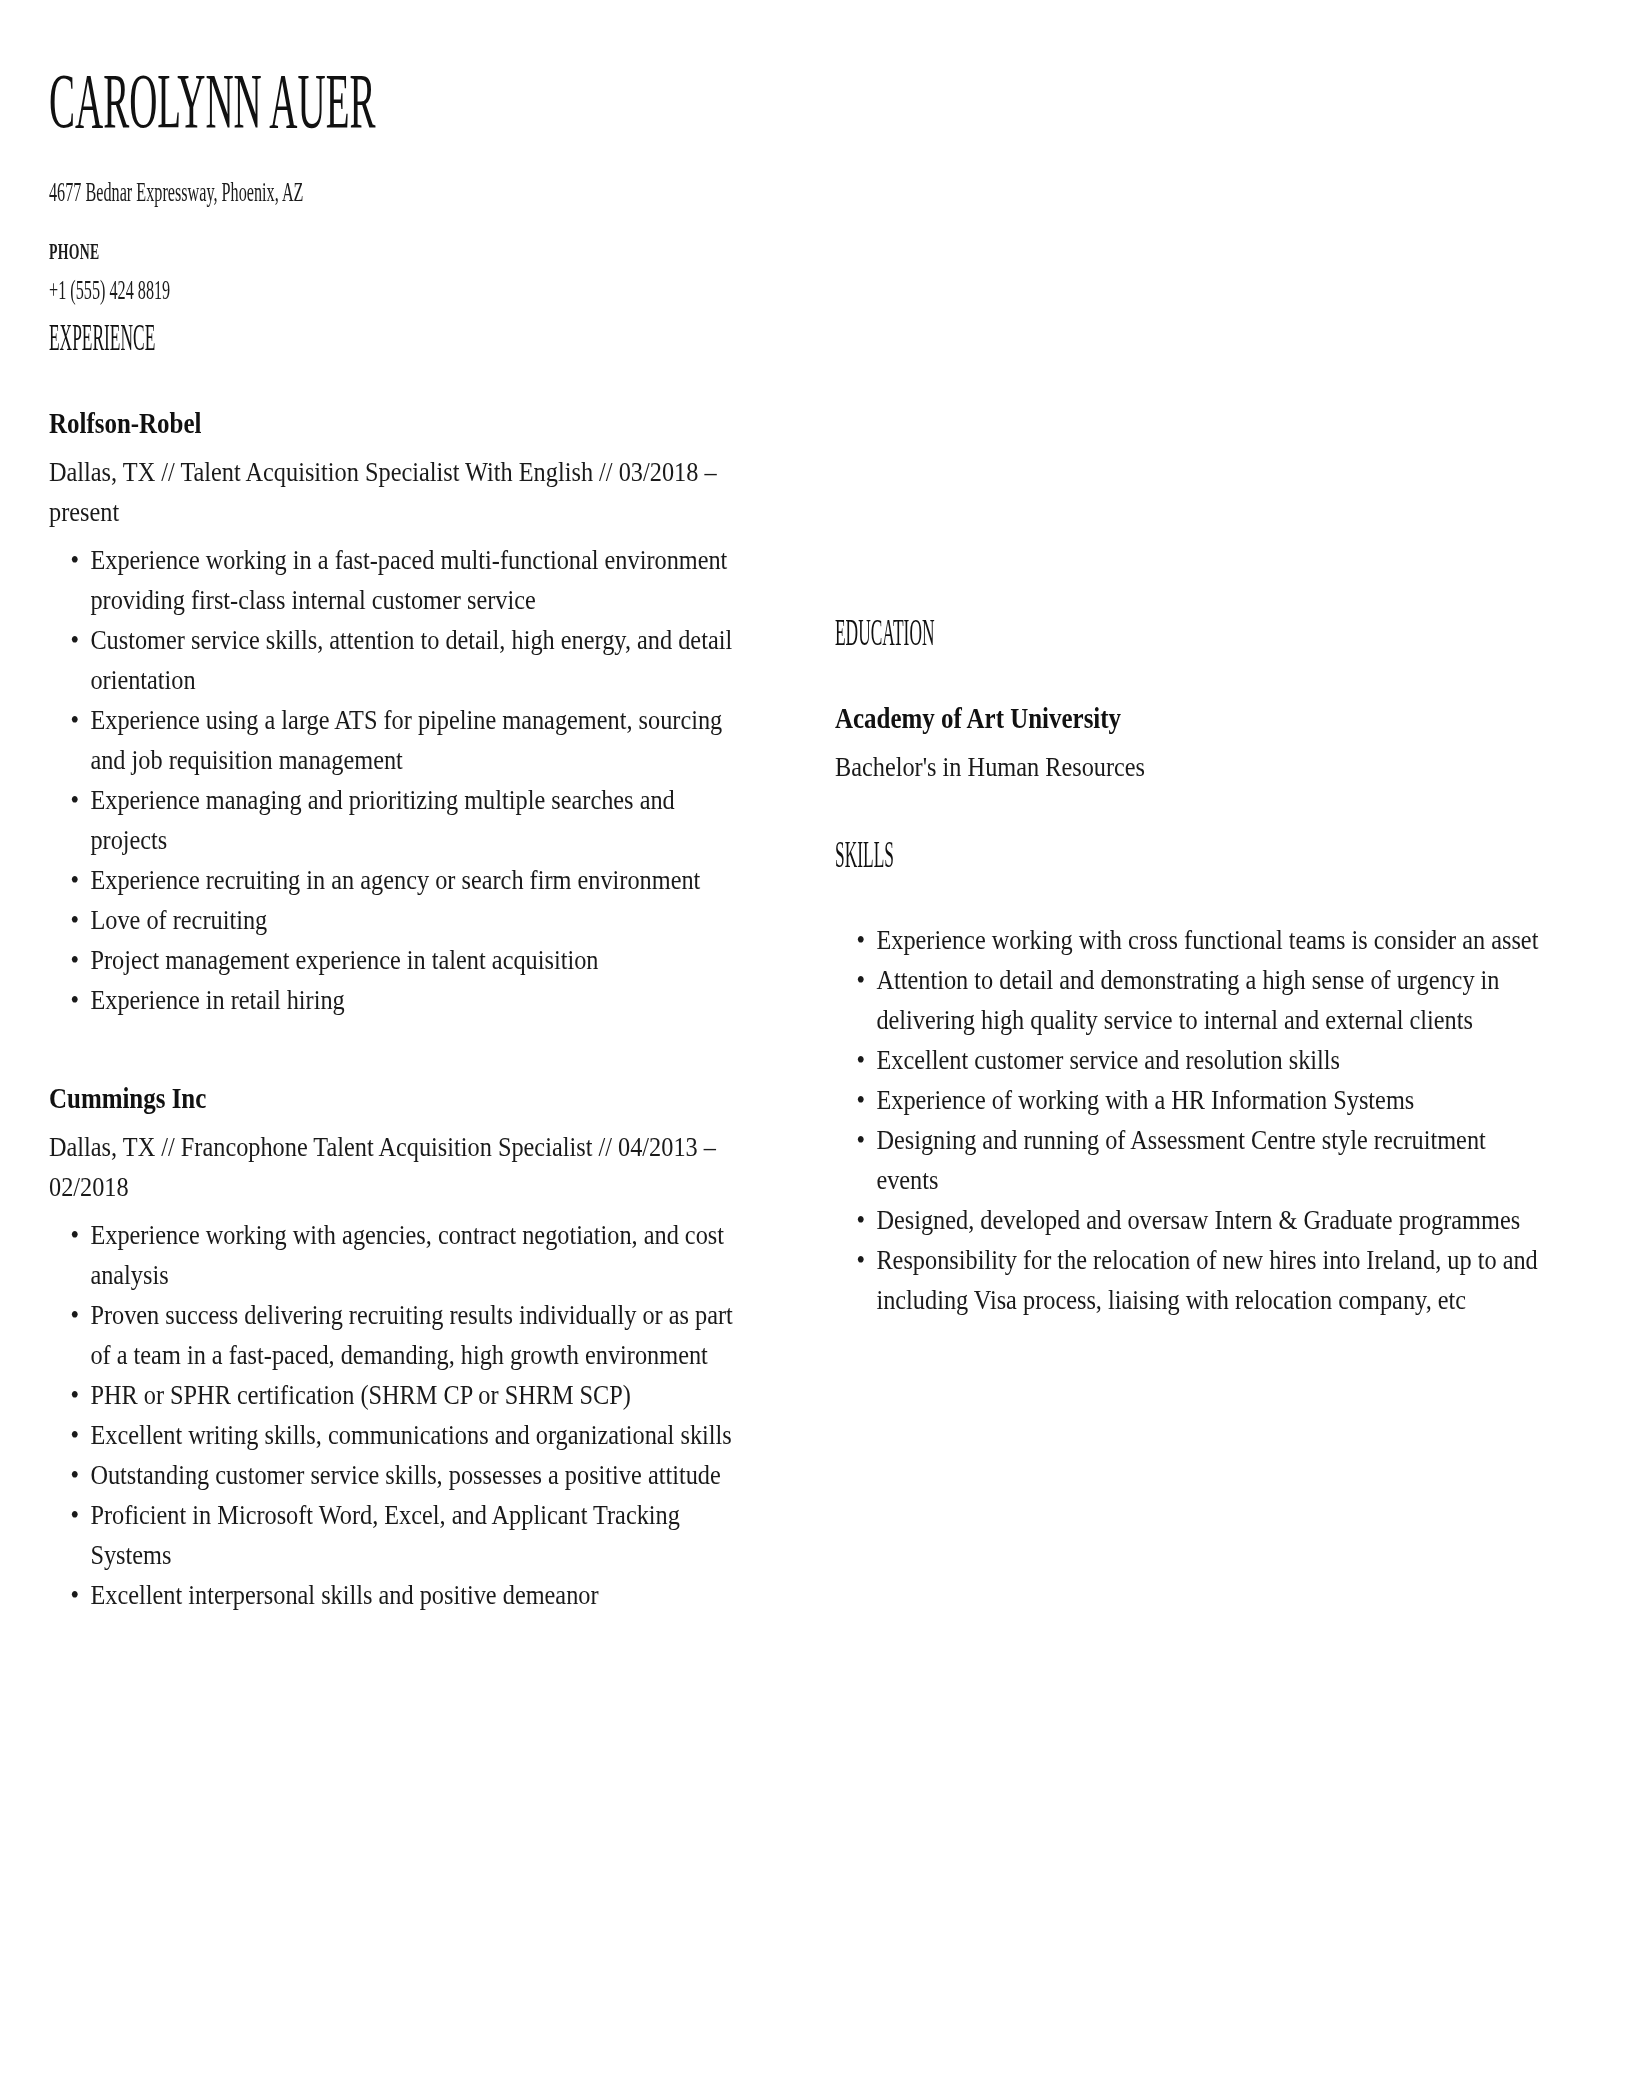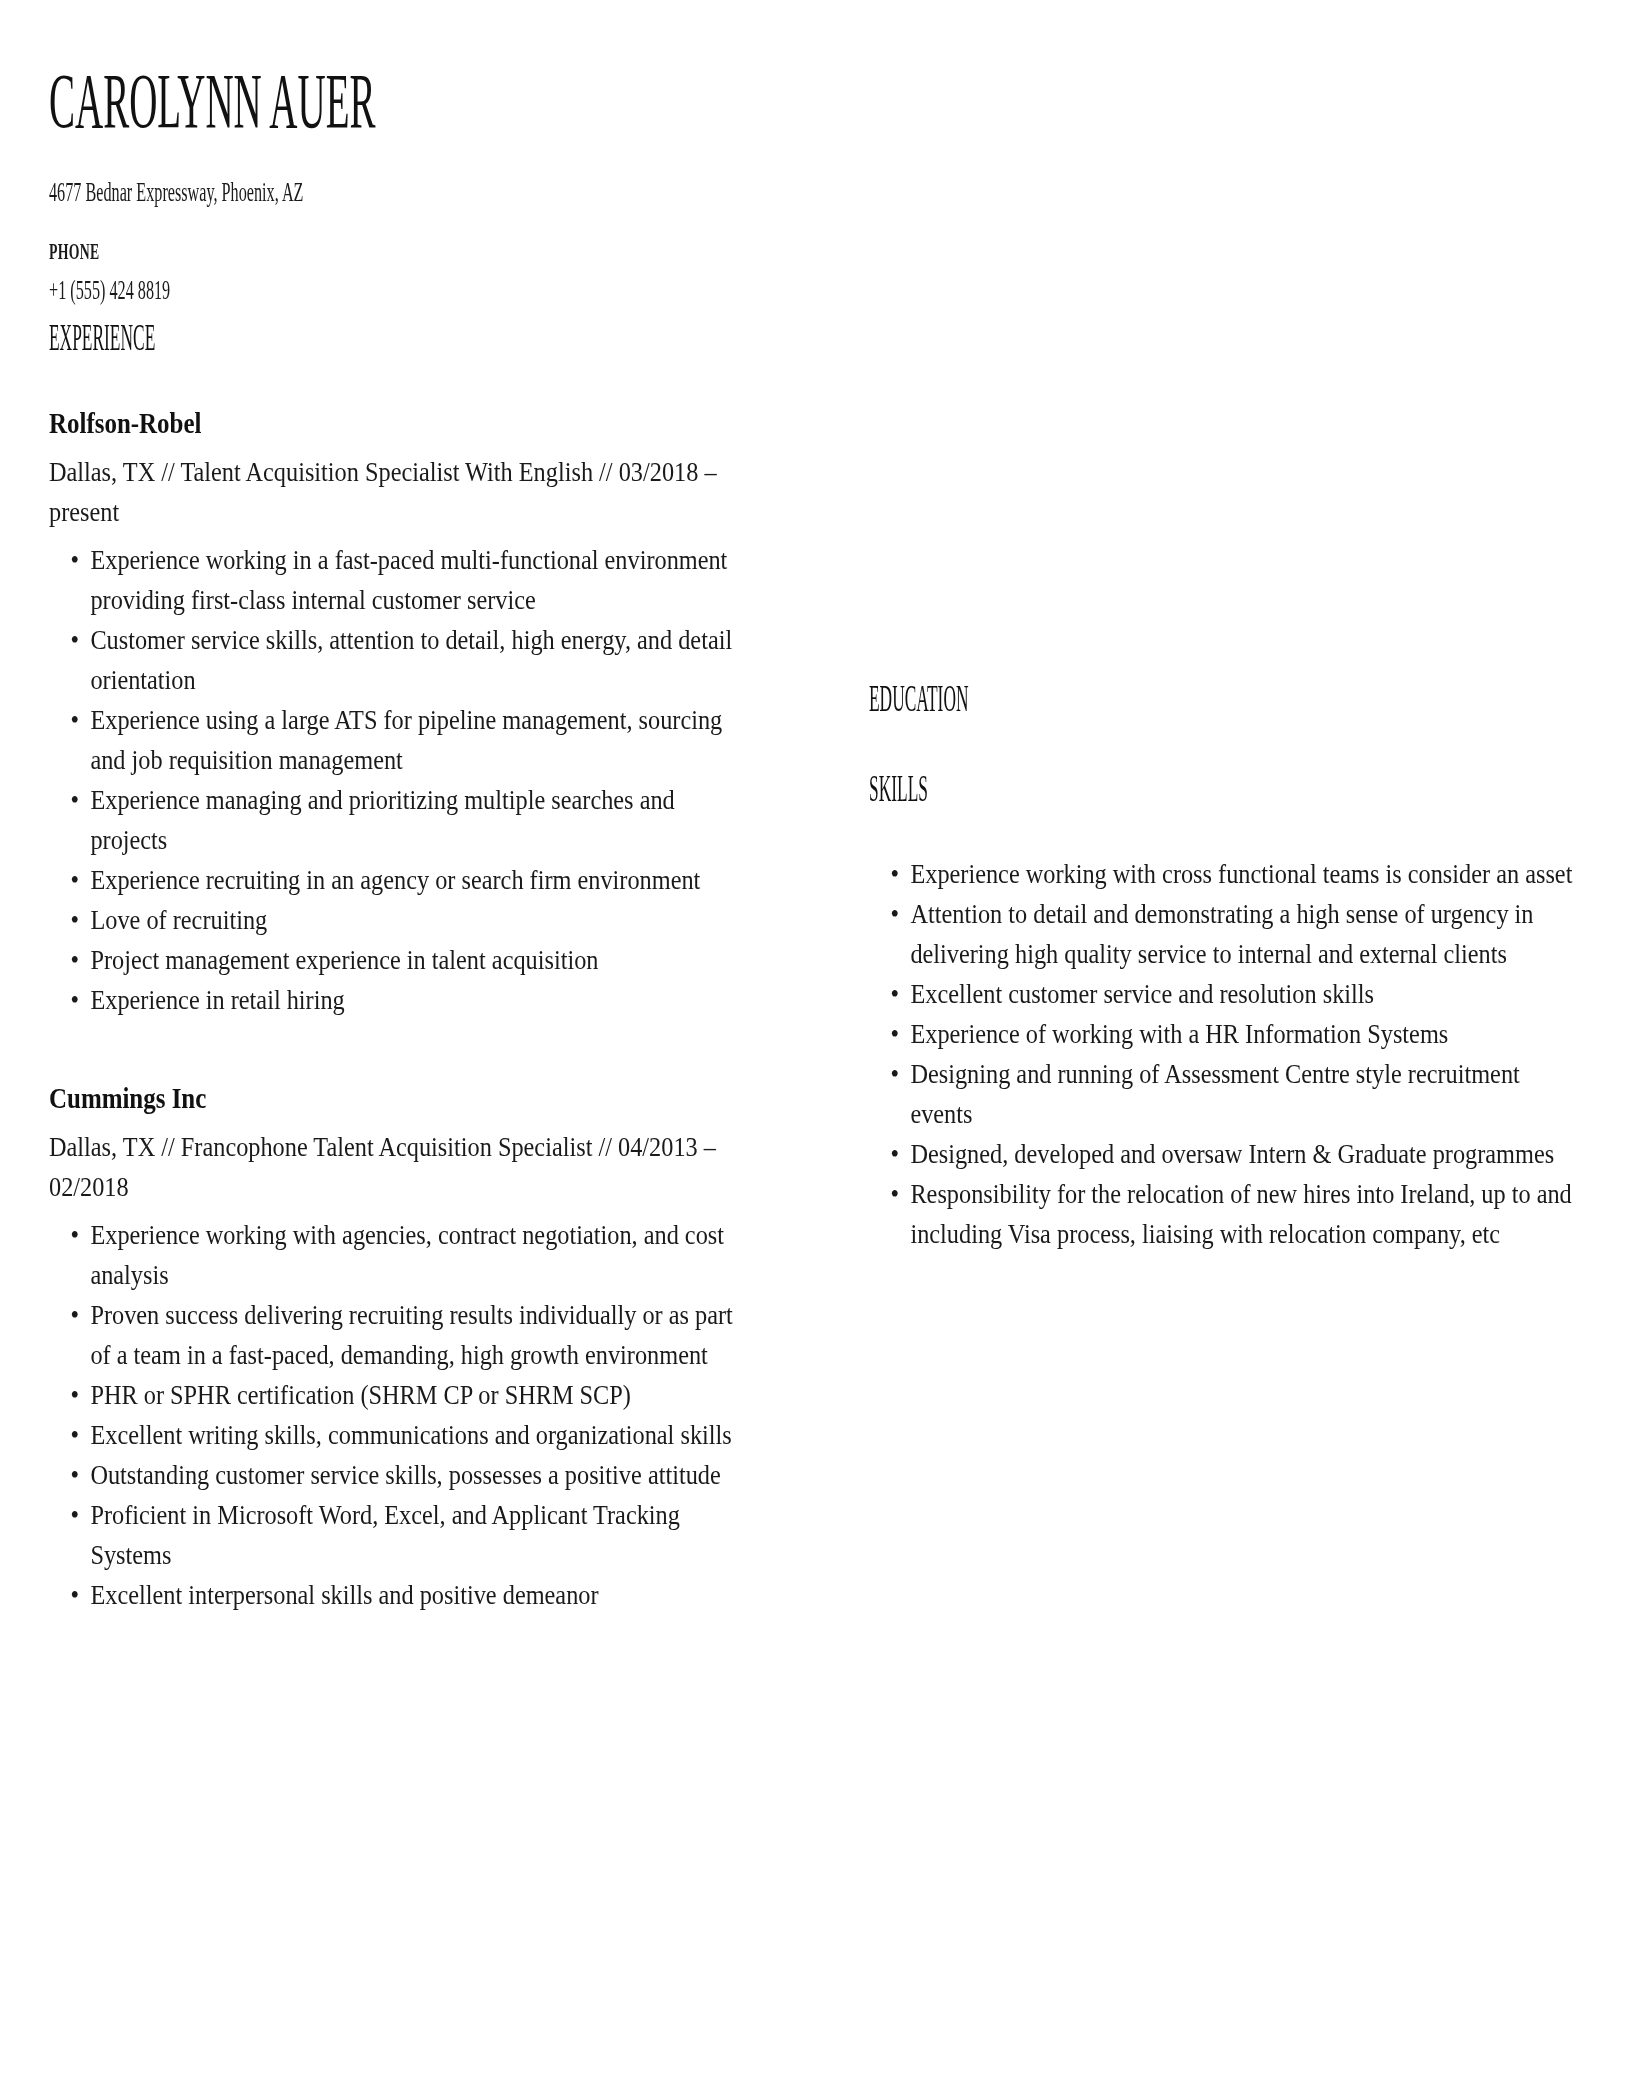--- a/index.html
+++ b/index.html
@@ -49,21 +49,21 @@
   p.phone {
     margin: 6px 0 0;
     font-size: 27px;
     line-height: 36px;
     white-space: nowrap;
   }
 
   .columns { display: flex; align-items: center; margin-top: 8px; }
   .col { flex: none; }
   .col-left  { width: 720px; }
-  .col-right { width: 748px; margin-left: 100px; }
+  .col-right { width: 748px; margin-left: 66px; }
 
   h2.section-title {
     margin: 0 0 43px;
     font-size: 37px;
     line-height: 44px;
     font-weight: 500;
     color: #111;
     white-space: nowrap;
   }
   h2.skills-title { margin-top: 46px; }
@@ -149,20 +149,24 @@
           <li>Outstanding customer service skills, possesses a positive attitude</li>
           <li>Proficient in Microsoft Word, Excel, and Applicant Tracking Systems</li>
           <li>Excellent interpersonal skills and positive demeanor</li>
         </ul>
       </article>
     </section>
 
     <section class="col col-right">
       <h2 class="section-title sq sq-h2">EDUCATION</h2>
 
+      <article class="school">
+        <h3 class="item-title sq sq-h3">Academy of Art University</h3>
+        <p class="degree sq sq-body">Bachelor's in Human Resources</p>
+      </article>
 
       <h2 class="section-title skills-title sq sq-h2">SKILLS</h2>
 
       <ul class="bullets sq sq-body">
         <li>Experience working with cross functional teams is consider an asset</li>
         <li>Attention to detail and demonstrating a high sense of urgency in delivering high quality service to internal and external clients</li>
         <li>Excellent customer service and resolution skills</li>
         <li>Experience of working with a HR Information Systems</li>
         <li>Designing and running of Assessment Centre style recruitment events</li>
         <li>Designed, developed and oversaw Intern &amp; Graduate programmes</li>

